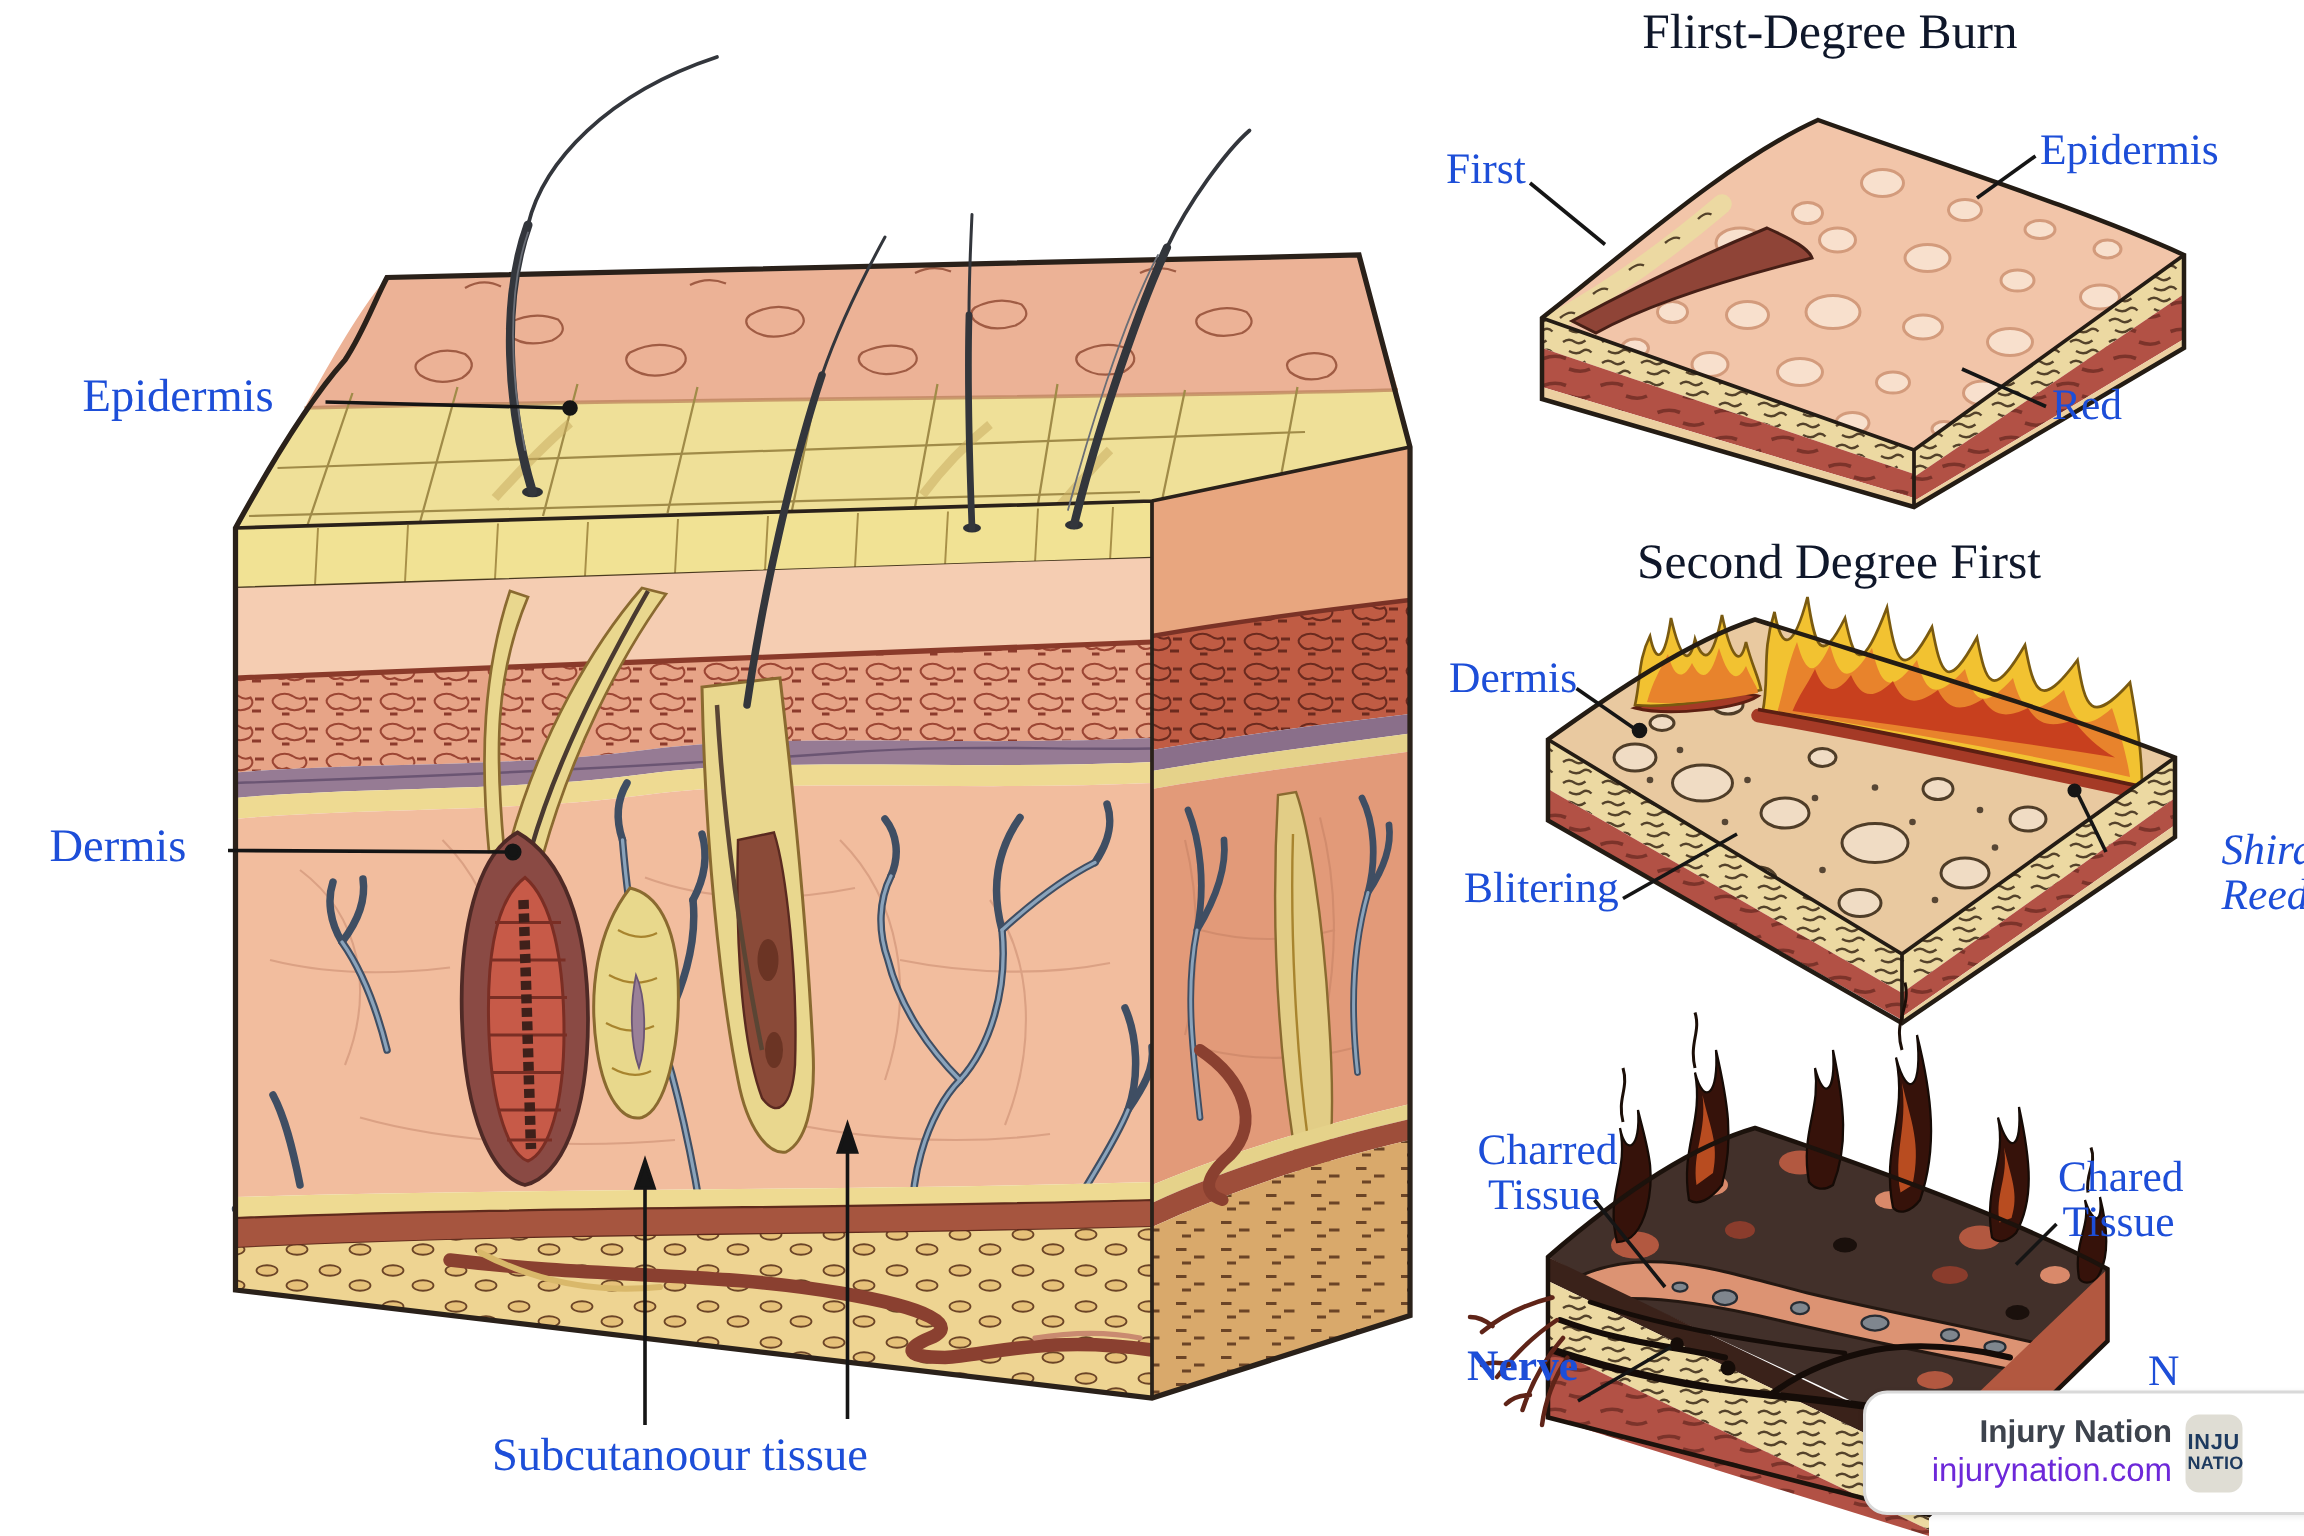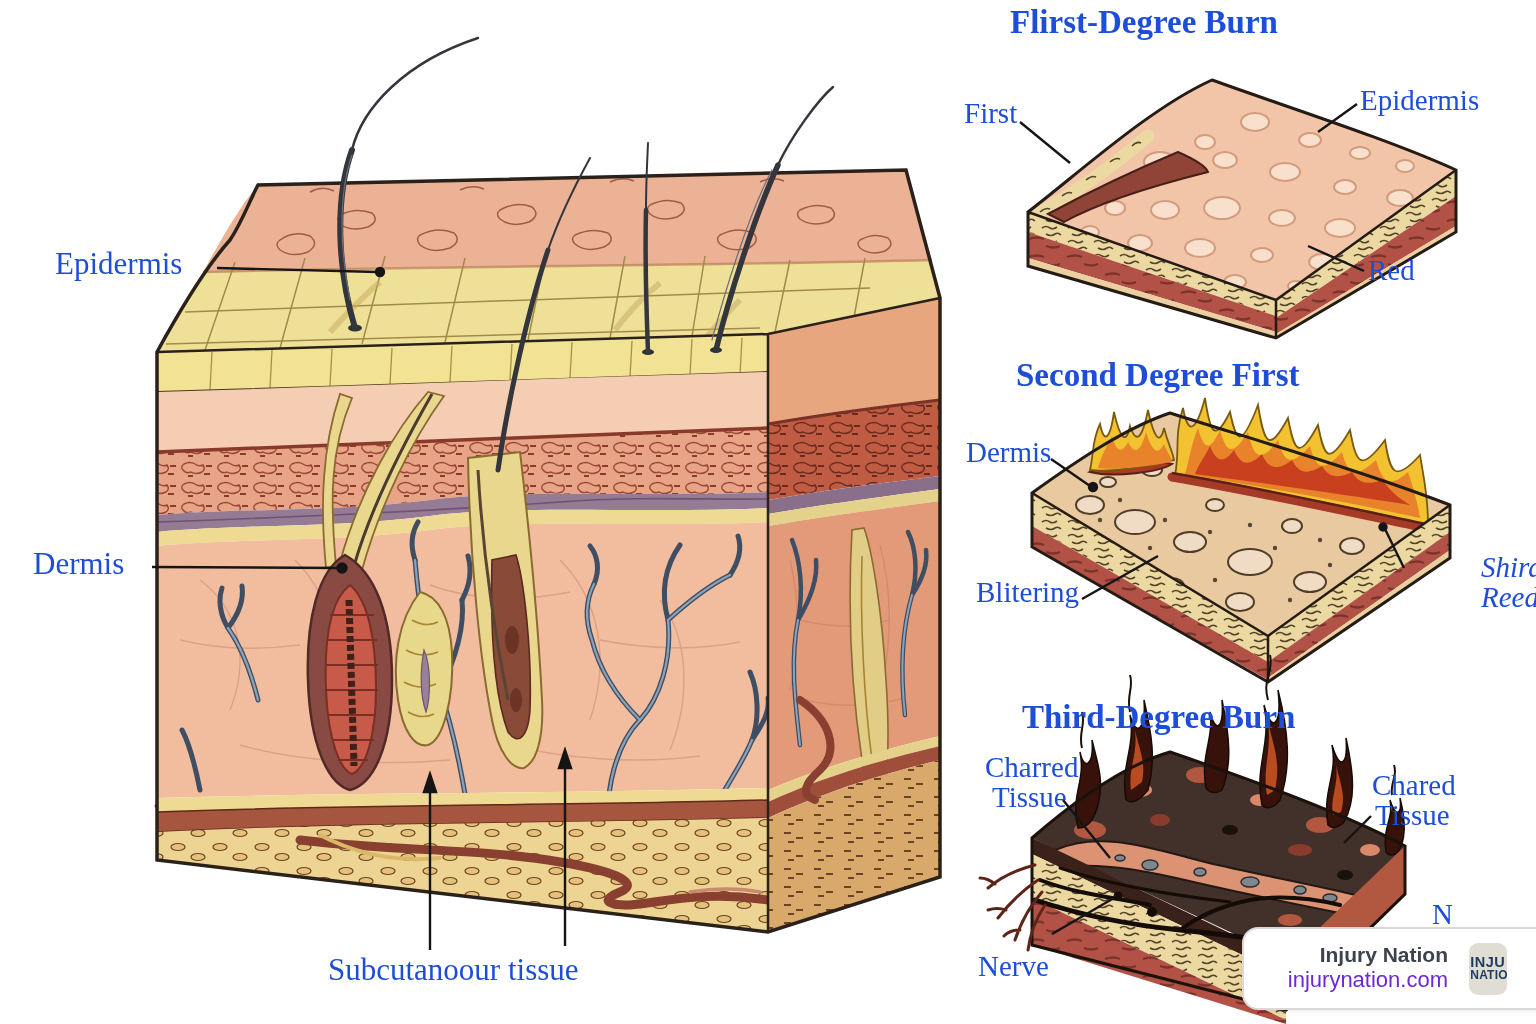--- a/index.html
+++ b/index.html
@@ -1,28 +1,28 @@
 <!DOCTYPE html>
 <html><head>
 <meta charset="utf-8">
 <style>
   html,body{margin:0;padding:0;background:#ffffff;}
   #stage{position:relative;width:1536px;height:1024px;overflow:hidden;background:#ffffff;
          font-family:"Liberation Serif",serif;}
   #art{position:absolute;left:0;top:0;width:1536px;height:1024px;}
   .label{position:absolute;color:#1d4ed8;font-size:29px;line-height:1.02;white-space:nowrap;}
   .label-lg{font-size:31px;}
-  .title{position:absolute;color:#1d4ed8;font-size:33px;font-weight:700;width:420px;white-space:nowrap;}
+  .title{position:absolute;color:#0f172a;font-size:33px;font-weight:400;text-align:center;width:420px;white-space:nowrap;}
   .two-line div{line-height:1.04;}
   
   .card{position:absolute;left:1242px;top:927px;width:318px;height:83px;background:#ffffff;
         border:2px solid #d9d9d9;border-radius:16px;box-shadow:0 1px 4px rgba(0,0,0,0.08);
         display:flex;align-items:center;padding:0 10px 0 34px;box-sizing:border-box;
         font-family:"Liberation Sans",sans-serif;}
-  .card-text{flex:0 0 auto;width:170px;text-align:right;margin-right:21px;}
+  .card-text{flex:0 0 auto;width:170px;text-align:right;margin-right:9px;}
   .card-brand{font-size:21px;font-weight:700;color:#3d434d;line-height:1.15;}
   .card-url{font-size:22px;color:#6d28d9;line-height:1.2;}
   .badge{flex:0 0 auto;width:38px;height:52px;background:#dfddd4;border-radius:9px;
          display:flex;align-items:center;justify-content:center;gap:2px;}
   .badge-lines{color:#1d3a5f;font-weight:700;text-align:left;}
   .badge-l1{font-size:14.5px;line-height:1.0;letter-spacing:0.5px;}
   .badge-l2{font-size:12px;line-height:1.05;letter-spacing:0.2px;}
 </style>
 </head>
 <body>
@@ -429,30 +429,29 @@
 <div class="label" style="left:1368px;top:256px;">Red</div>
 
 <div class="title" style="left:1016px;top:357px;">Second Degree First</div>
 <div class="label" style="left:966px;top:438px;">Dermis</div>
 <div class="label" style="left:976px;top:578px;">Blitering</div>
 <div class="label two-line" style="left:1481px;top:552px;font-style:italic;">
   <div>Shird-</div>
   <div>Reed</div>
 </div>
 
-<div class="title" style="left:1022px;top:699px;">Third-Degree Burn</div>
 <div class="label two-line" style="left:975px;top:752px;margin-left:10px;">
   <div>Charred</div>
   <div style="margin-left:7px;">Tissue</div>
 </div>
 <div class="label two-line" style="left:1372px;top:770px;">
   <div>Chared</div>
   <div style="margin-left:3px;">Tissue</div>
 </div>
-<div class="label" style="left:978px;top:952px;">Nerve</div>
+<div class="label" style="left:978px;top:897px;font-weight:bold;">Nerve</div>
 <div class="label" style="left:1432px;top:900px;">N</div>
 
 <div class="card">
   <div class="card-text">
     <div class="card-brand">Injury Nation</div>
     <div class="card-url">injurynation.com</div>
   </div>
   <div class="badge">
     <svg width="10" height="22" viewBox="0 0 10 22">
       <circle cx="5" cy="3" r="2.6" fill="#1d3a5f"></circle>

